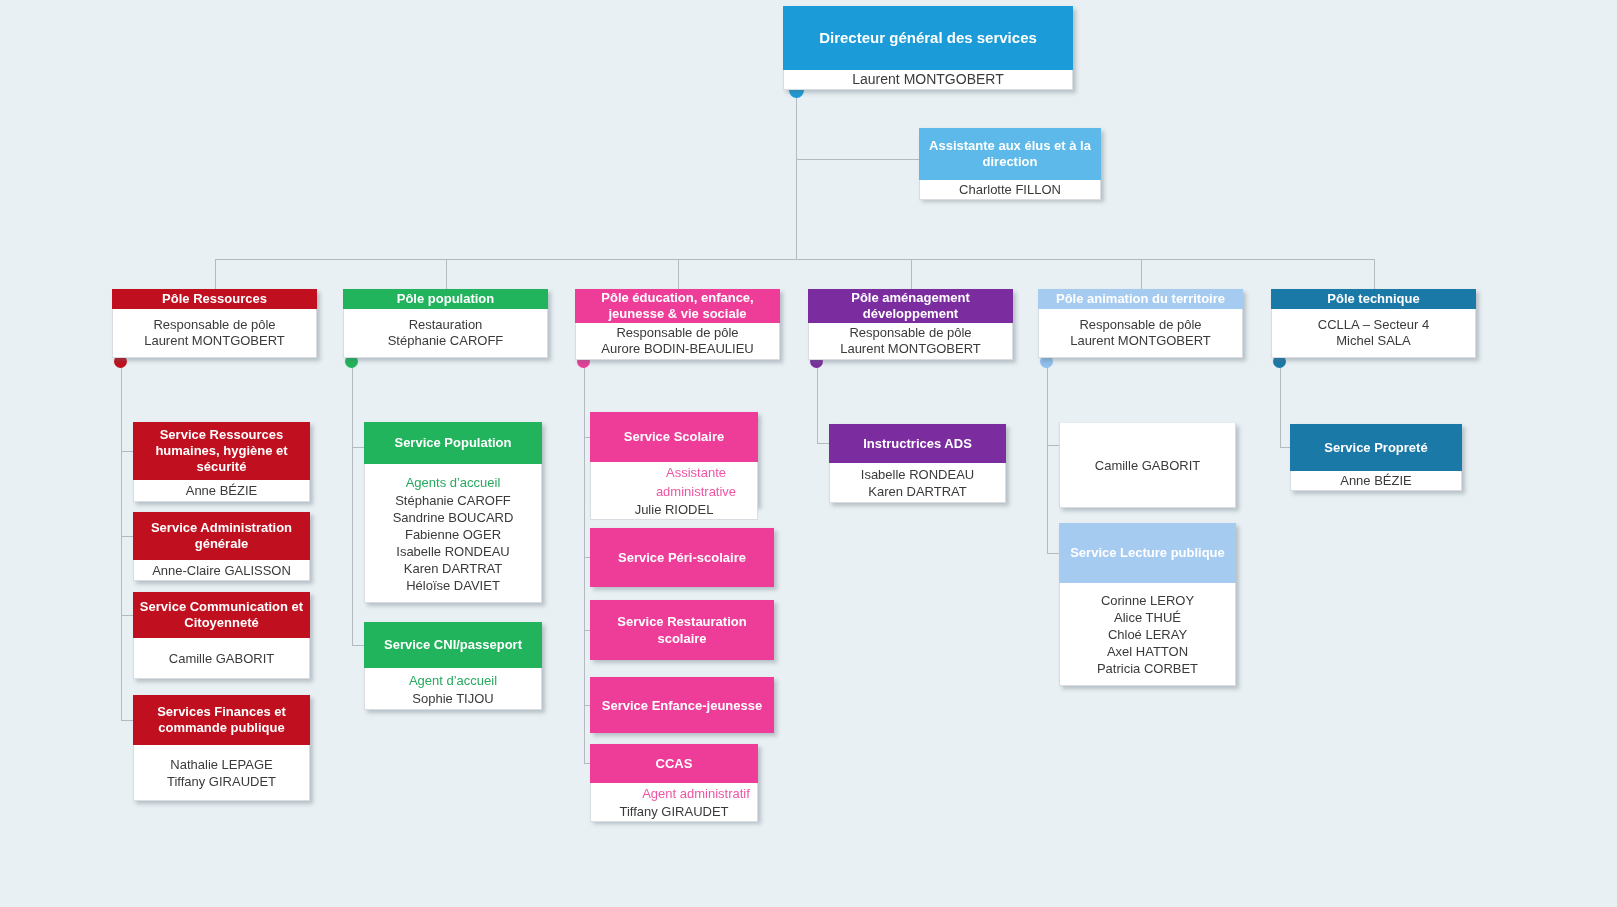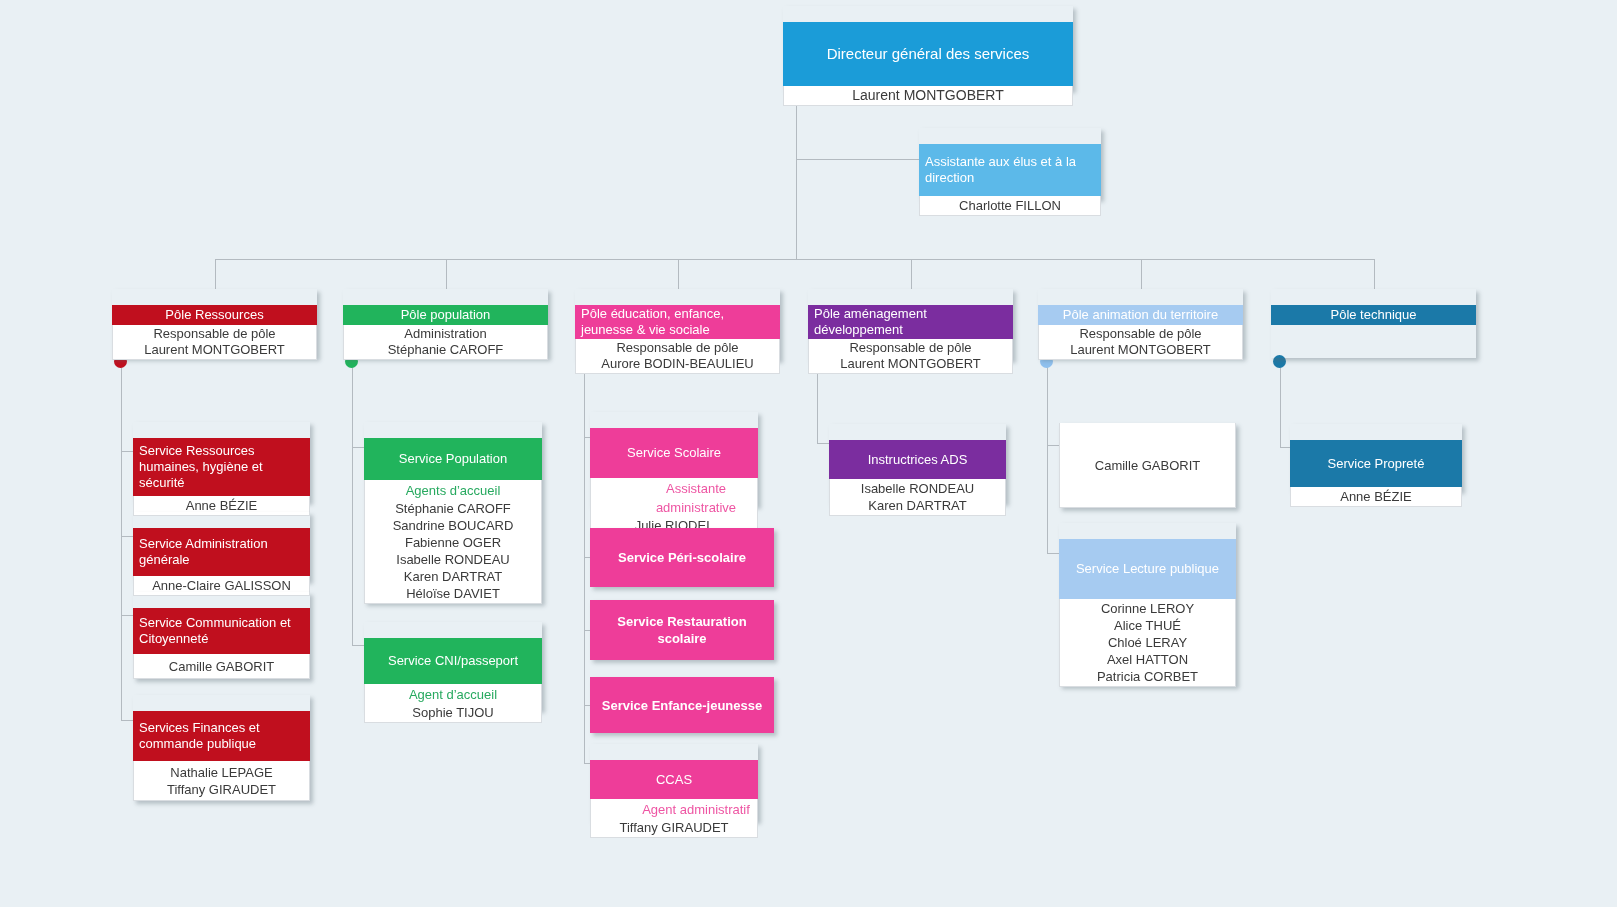--- a/index.html
+++ b/index.html
@@ -11,22 +11,22 @@
     position:relative;width:1617px;height:907px;background:#e9f0f4;overflow:hidden;
   }
   
   .ln{position:absolute;background:#b3bac0;}
   .ln.h{height:1px;}
   .ln.v{width:1px;}
   .dot{position:absolute;border-radius:50%;}
   
   .node{position:absolute;display:flex;flex-direction:column;
         box-shadow:3px 3px 4px rgba(90,105,115,.35);}
-  .hd{color:#fff;font-weight:normal;font-size:13px;line-height:16px;text-align:left;
-      display:flex;align-items:center;justify-content:center;padding:0 6px;flex:0 0 auto;margin-top:16px;}
+  .hd{color:#fff;font-weight:bold;font-size:13px;line-height:16px;text-align:center;
+      display:flex;align-items:center;justify-content:center;padding:0 6px;flex:0 0 auto;}
   .bd{background:#fff;border:1px solid #d9dde1;border-top:none;flex:1 1 auto;
       display:flex;flex-direction:column;align-items:center;justify-content:center;
       text-align:center;font-size:13px;color:#3a3a3a;padding:1px 4px;}
   .bd .nm{line-height:17px;white-space:nowrap;}
   .bd .sub{line-height:16px;}
   .role{line-height:19px;}
   .role.grn{color:#27a95f;}
   .role.pnk{color:#ee55a3;margin-left:44px;}
   .solid{color:#ffffff;font-weight:bold;font-size:13px;line-height:17px;display:flex;
          align-items:center;justify-content:center;text-align:center;padding:0 8px;}
@@ -109,21 +109,21 @@
   <div class="node" style="left:112px;top:289px;width:205px;height:69px;">
     <div class="hd c-red" style="height:20px;">Pôle Ressources</div>
     <div class="bd">
         <div class="sub">Responsable de pôle</div>
                     <div class="sub">Laurent MONTGOBERT</div>
       </div>
   </div>
   <div class="node" style="left:343px;top:289px;width:205px;height:69px;">
     <div class="hd c-green" style="height:20px;">Pôle population</div>
     <div class="bd">
-        <div class="sub">Administration</div>
+        <div class="sub">Restauration</div>
                     <div class="sub">Stéphanie CAROFF</div>
       </div>
   </div>
   <div class="node" style="left:575px;top:289px;width:205px;height:71px;">
     <div class="hd c-pink" style="height:34px;">Pôle éducation, enfance, jeunesse &amp; vie sociale</div>
     <div class="bd">
         <div class="sub">Responsable de pôle</div>
                     <div class="sub">Aurore BODIN-BEAULIEU</div>
       </div>
   </div>
@@ -136,20 +136,24 @@
   </div>
   <div class="node" style="left:1038px;top:289px;width:205px;height:69px;">
     <div class="hd c-pale" style="height:20px;">Pôle animation du territoire</div>
     <div class="bd">
         <div class="sub">Responsable de pôle</div>
                     <div class="sub">Laurent MONTGOBERT</div>
       </div>
   </div>
   <div class="node" style="left:1271px;top:289px;width:205px;height:69px;">
     <div class="hd c-teal" style="height:20px;">Pôle technique</div>
+    <div class="bd">
+        <div class="sub">CCLLA – Secteur 4</div>
+                    <div class="sub">Michel SALA</div>
+      </div>
   </div>
 
   <div class="node" style="left:133px;top:422px;width:177px;height:80px;">
     <div class="hd c-red" style="height:58px;">Service Ressources humaines, hygiène et sécurité</div>
     <div class="bd">
         <div class="nm">Anne BÉZIE</div>
       </div>
   </div>
   <div class="node" style="left:133px;top:512px;width:177px;height:69px;">
     <div class="hd c-red" style="height:48px;">Service Administration générale</div>

